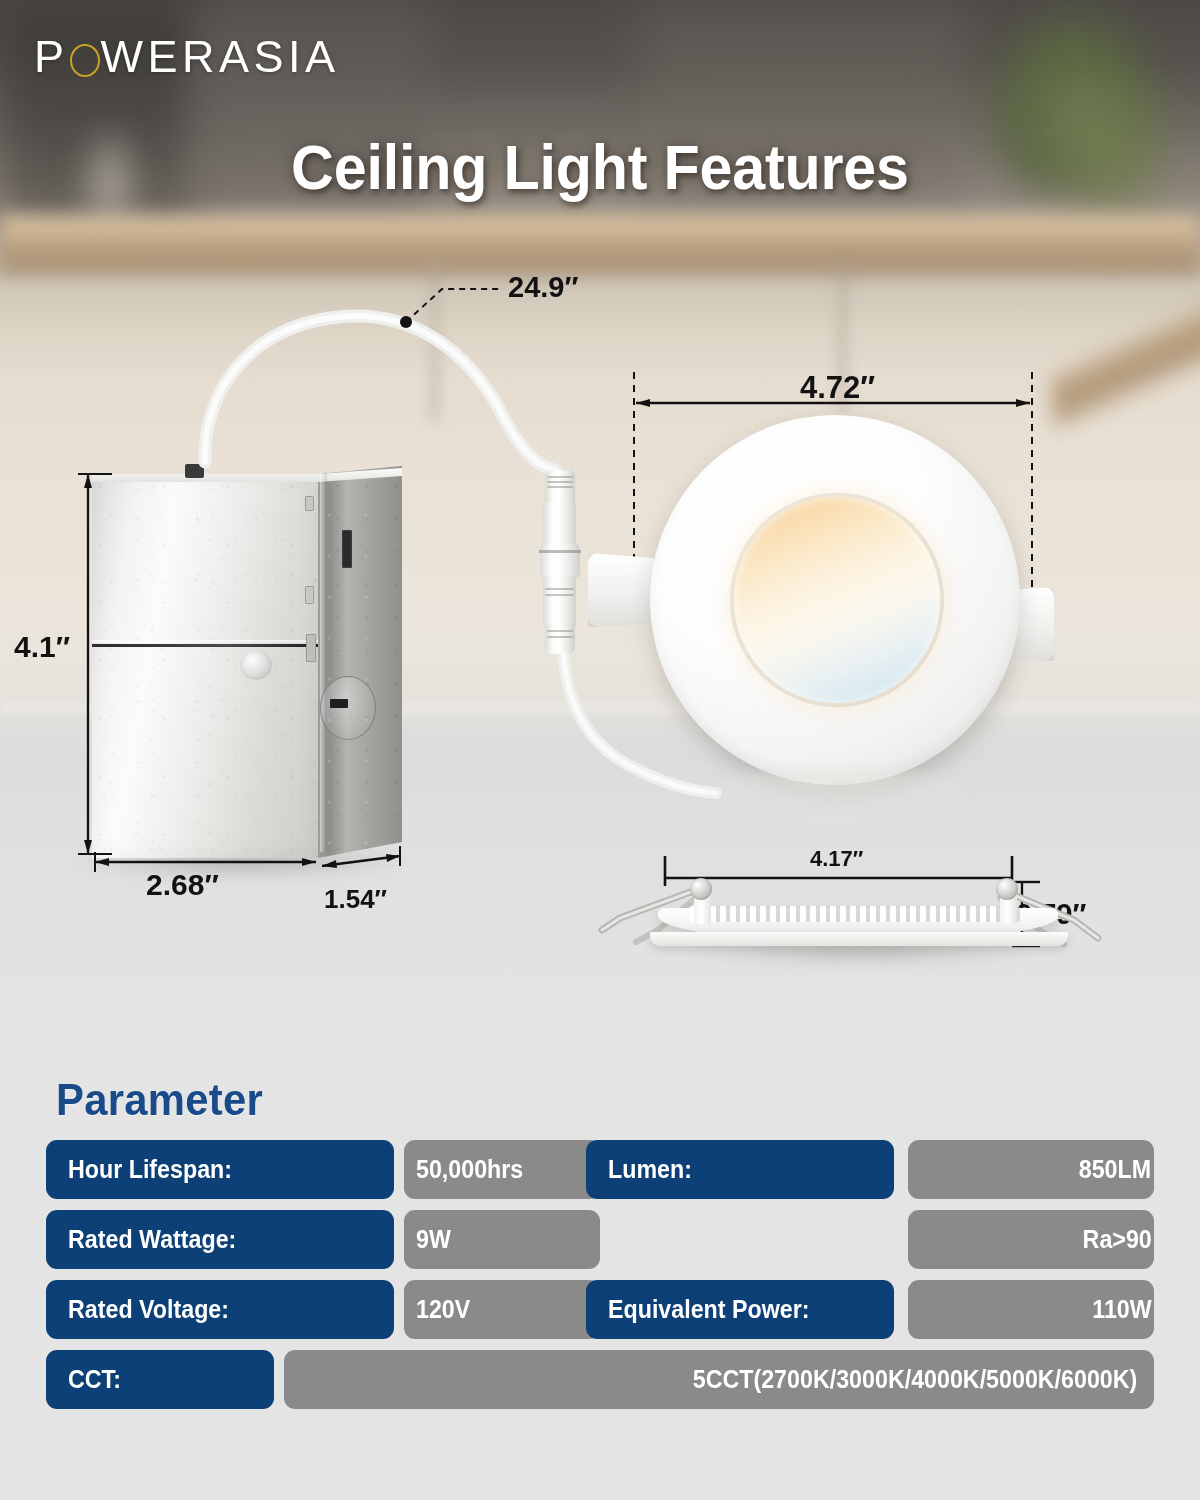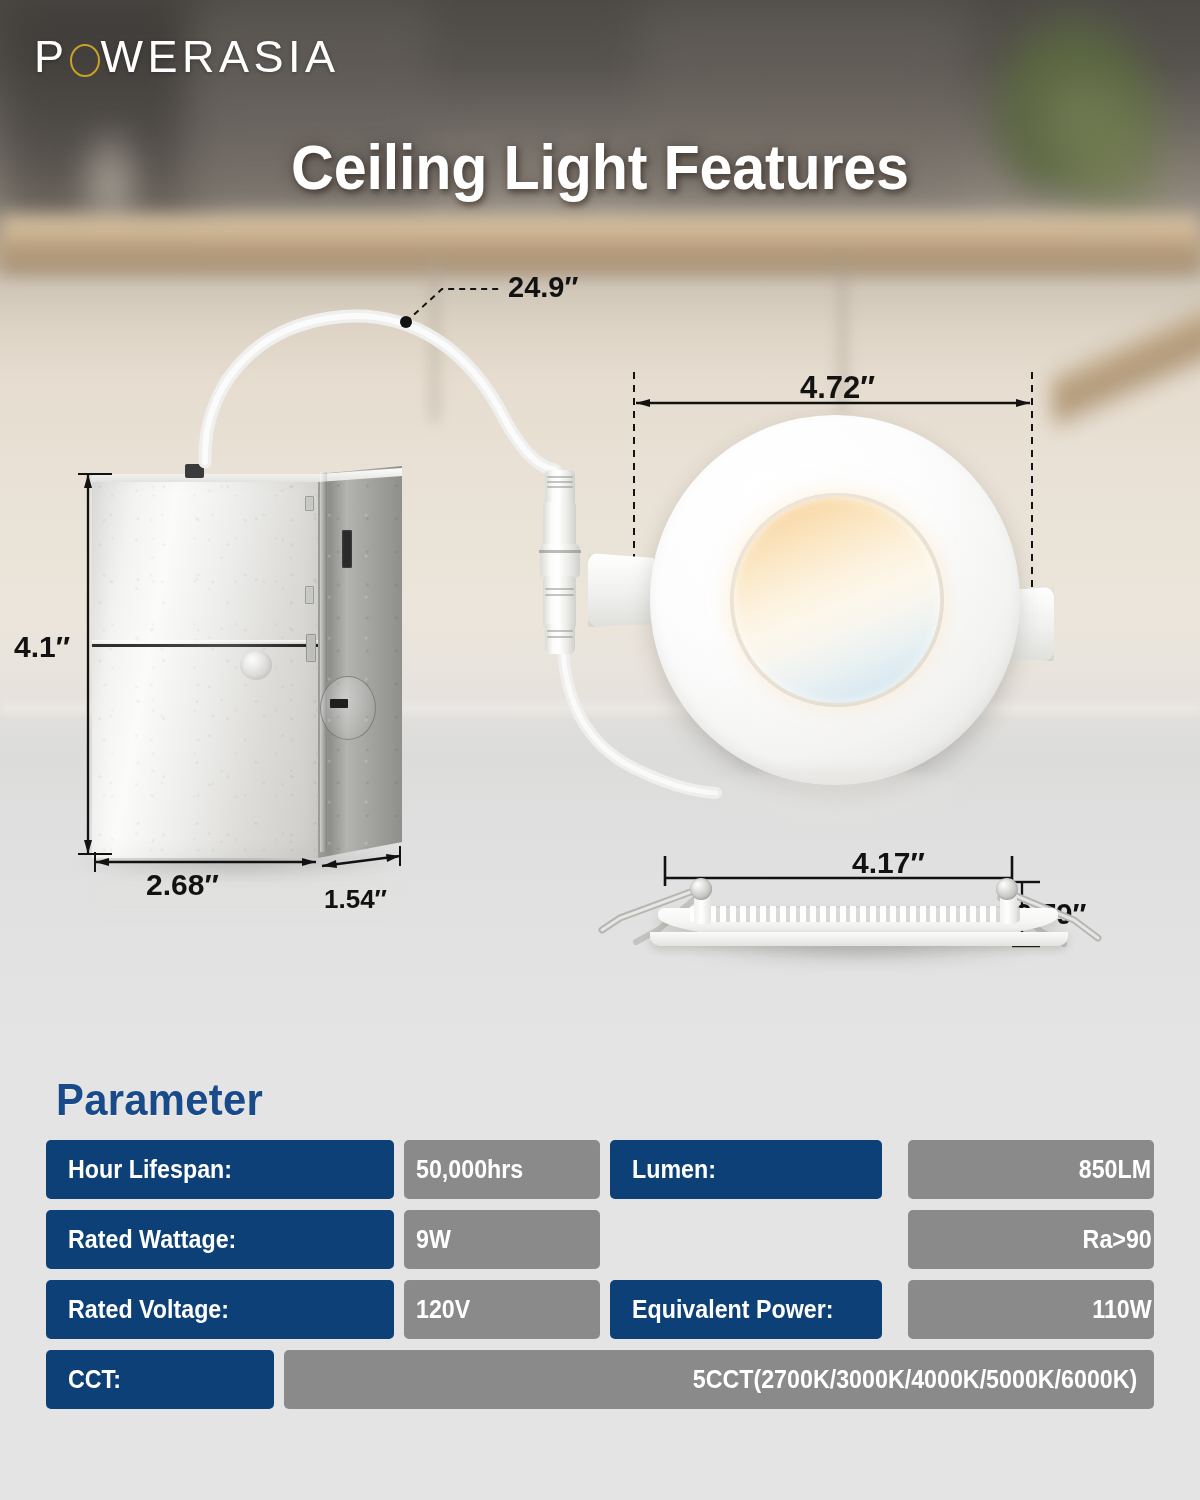--- a/index.html
+++ b/index.html
@@ -326,35 +326,35 @@
   #param-title{
     position:absolute;left:56px;top:15px;
     font-weight:bold;font-size:44px;color:#194a89;
     letter-spacing:.3px;
     transform:scaleX(.95);transform-origin:left center;
     text-shadow:0 1px 1px rgba(255,255,255,.55);
   }
   #table{position:absolute;left:46px;top:80px;width:1108px;}
   .row{position:relative;height:59px;margin-bottom:11px;}
   .cell{
-    position:absolute;top:0;height:59px;border-radius:5px;
+    position:absolute;top:0;height:59px;border-radius:11px;
     display:flex;align-items:center;
     color:#ffffff;font-weight:bold;font-size:25px;
     transform-origin:left center;
     box-sizing:border-box;
   }
   .cell span{display:inline-block;transform:scaleX(.93);transform-origin:left center;}
   .cell.ctr{justify-content:flex-end;}
   .cell.ctr span{transform-origin:center center;}
   .label{background:#0d4077;padding-left:22px;}
   .value{background:#8a8a8a;padding-left:12px;}
   
   .c1{left:0px;width:348px;}
   .c2{left:358px;width:196px;}
-  .c3{left:564px;width:272px;text-align:center;}
+  .c3{left:540px;width:308px;text-align:center;}
   .c4{left:862px;width:246px;}
   .cct-label{left:0px;width:228px;}
   .cct-value{left:238px;width:870px;}
 </style>
 </head>
 <body>
 
 <div id="hero">
 
   <div id="bg-wall"></div>
@@ -441,21 +441,21 @@
     <line x1="1012" y1="882" x2="1040" y2="882" stroke="#121212" stroke-width="2.4"></line>
     <line x1="1012" y1="946" x2="1040" y2="946" stroke="#121212" stroke-width="2.4"></line>
   </svg>
 
   <div class="dim" style="left:508px;top:271px;font-size:29px;">24.9″</div>
   <div class="dim" style="left:14px;top:630px;font-size:30px;">4.1″</div>
   <div class="dim" style="left:146px;top:868px;font-size:30px;">2.68″</div>
   <div class="dim" style="left:324px;top:884px;font-size:26px;">1.54″</div>
   <div class="dim" style="left:800px;top:370px;font-size:31px;">4.72″</div>
   <div class="dim" style="left:795px;top:580px;font-size:31px;">3.15″</div>
-  <div class="dim" style="left:810px;top:846px;font-size:30px;margin-left:42px;">4.17″</div>
+  <div class="dim" style="left:810px;top:846px;font-size:22px;">4.17″</div>
   <div class="dim" style="left:1016px;top:898px;font-size:29px;">0.79″</div>
 
   <div id="connector">
     <div class="cn-seg" id="cn-a"></div>
     <div class="cn-seg" id="cn-b"></div>
     <div class="cn-seg" id="cn-c"></div>
     <div class="cn-seg" id="cn-d"></div>
     <div class="cn-seg" id="cn-e"></div>
     <div class="cn-ring" style="left:10px;top:6px;width:26px;"></div>
     <div class="cn-ring" style="left:10px;top:11px;width:26px;"></div>

